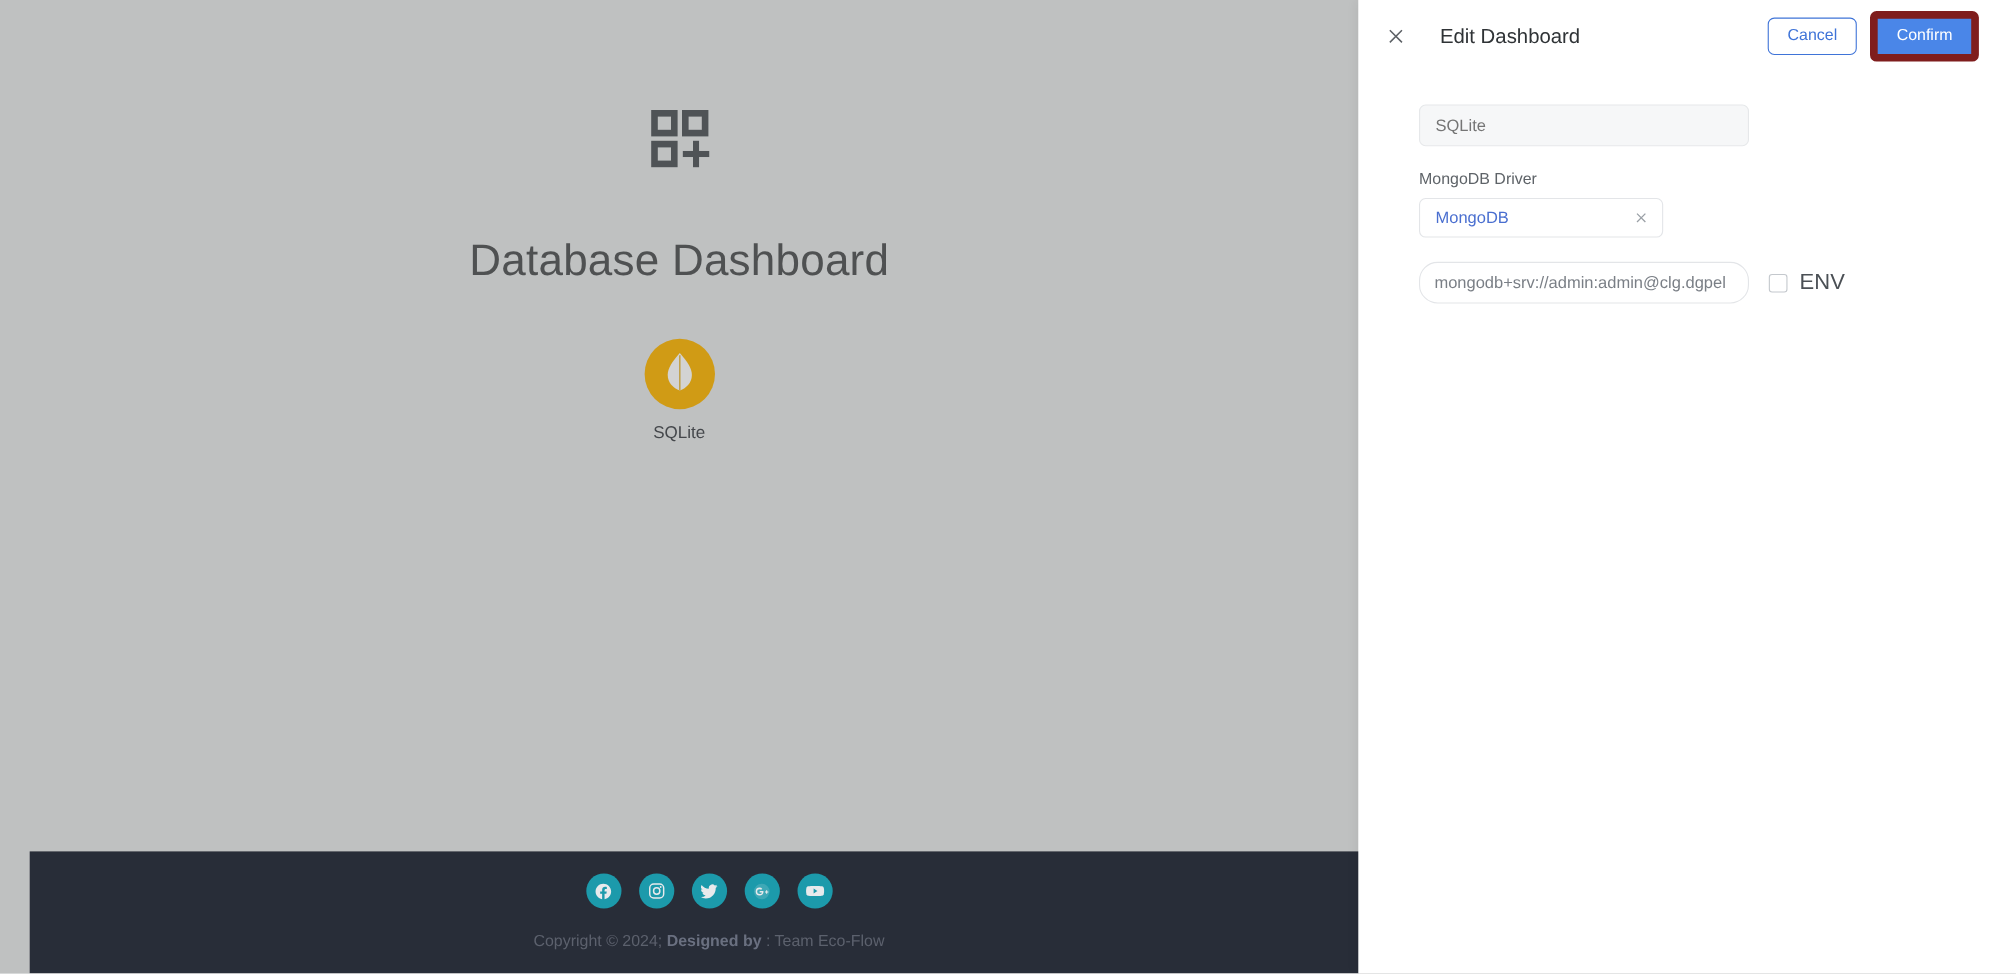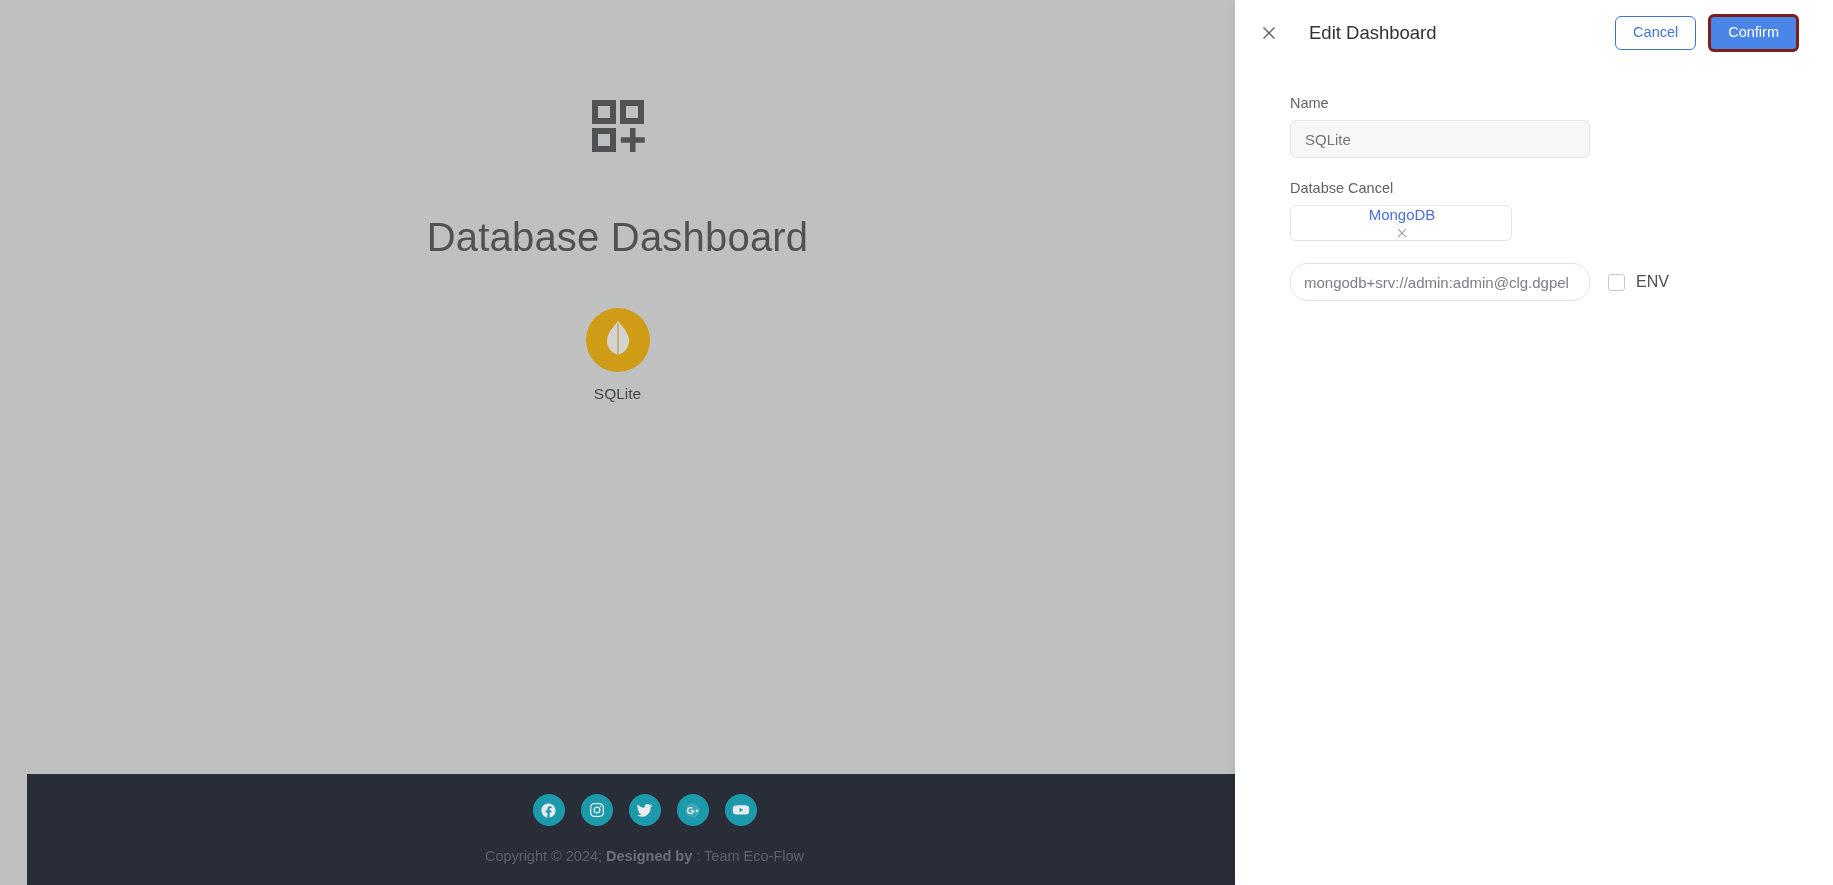--- a/index.html
+++ b/index.html
@@ -182,21 +182,21 @@
     cursor: pointer;
     line-height: 1.1;
   }
   .btn-cancel {
     background: #ffffff;
     border: 1px solid #3f74d8;
     color: #3f74d8;
   }
   .btn-confirm {
     background: #4a86e8;
-    border: 3px solid #7f1d1d;
+    border: 7px solid #7f1d1d;
     color: #ffffff;
   }
 
   
   .form {
     padding: 29px 40px 0 55px;
   }
   .field { margin-bottom: 22px; }
   .field-label {
     font-size: 14.5px;
@@ -220,21 +220,20 @@
     width: 222px;
     height: 36px;
     box-sizing: border-box;
     border: 1px solid #e3e5e8;
     border-radius: 6px;
     background: #ffffff;
     display: flex;
     align-items: center;
     padding: 0 12px 0 14px;
     cursor: pointer;
-    flex-direction: column;
   }
   .select-value {
     flex: 1 1 auto;
     font-size: 15px;
     color: #4a6fd0;
   }
   .select-clear {
     width: 14px;
     height: 14px;
     cursor: pointer;
@@ -262,21 +261,21 @@
     height: 17px;
     box-sizing: border-box;
     border: 1px solid #c4c8cd;
     border-radius: 3px;
     background: #ffffff;
     margin-left: 18px;
     cursor: pointer;
   }
   .env-label {
     margin-left: 11px;
-    font-size: 16px;
+    font-size: 20px;
     color: #4b5055;
   }
 </style>
 </head>
 <body>
 
 <div id="app">
 
   <div class="backdrop">
 
@@ -370,26 +369,25 @@
 
       <div class="hdr-btns">
         <button class="btn btn-cancel">Cancel</button>
         <button class="btn btn-confirm">Confirm</button>
       </div>
     </div>
 
     <div class="form">
 
       <div class="field">
-        <div class="field-label">Name</div>
         <input class="text-input" type="text" placeholder="SQLite" style="">
       </div>
 
       <div class="field">
-        <div class="field-label">Databse Cancel</div>
+        <div class="field-label">MongoDB Driver</div>
         <div class="select-box">
           <span class="select-value">MongoDB</span>
           <span class="select-clear">
             <svg width="14" height="14" viewBox="0 0 14 14" fill="none" stroke="#9aa0a6" stroke-width="1.2">
               <path d="M3.2 3.2 L10.8 10.8 M10.8 3.2 L3.2 10.8"></path>
             </svg>
           </span>
         </div>
       </div>
 

